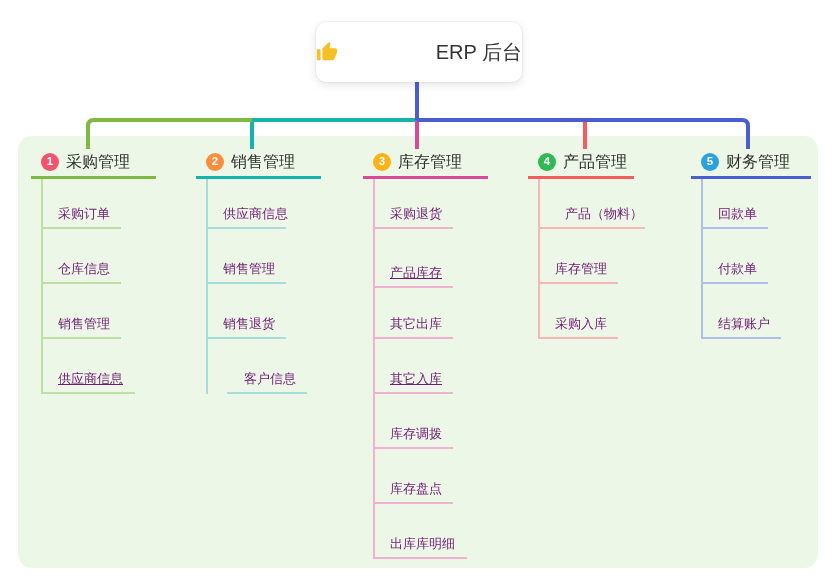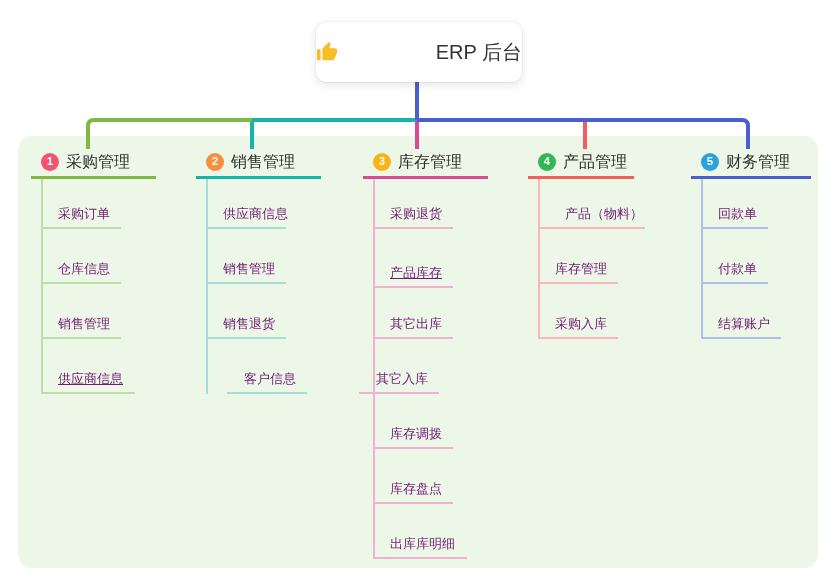--- a/index.html
+++ b/index.html
@@ -80,21 +80,21 @@
       <div class="child-node" style="left: 206px; top: 314px; width: 80px; border-bottom-color: rgb(165, 222, 217);">销售退货</div>
       <div class="child-node" style="left: 206px; top: 369px; width: 80px; border-bottom-color: rgb(165, 222, 217); margin-left: 21px;">客户信息</div>
       <div class="branch-title" style="left: 363px; top: 148px; width: 115px; border-bottom-color: rgb(216, 74, 150);">
         <span class="badge" style="background: rgb(252, 179, 22);">3</span>
         <span>库存管理</span>
       </div>
       <div class="child-conn" style="left: 373px; top: 179px; height: 380px; background: rgb(242, 177, 210);"></div>
       <div class="child-node" style="left: 373px; top: 204px; width: 80px; border-bottom-color: rgb(242, 177, 210);">采购退货</div>
       <div class="child-node" style="left: 373px; top: 263px; width: 80px; border-bottom-color: rgb(242, 177, 210); text-decoration: underline;">产品库存</div>
       <div class="child-node" style="left: 373px; top: 314px; width: 80px; border-bottom-color: rgb(242, 177, 210);">其它出库</div>
-      <div class="child-node" style="left: 359px; top: 369px; width: 80px; border-bottom-color: rgb(242, 177, 210);">其它入库</div>
+      <div class="child-node" style="left: 373px; top: 369px; width: 80px; border-bottom-color: rgb(242, 177, 210); text-decoration: underline;">其它入库</div>
       <div class="child-node" style="left: 373px; top: 424px; width: 80px; border-bottom-color: rgb(242, 177, 210);">库存调拨</div>
       <div class="child-node" style="left: 373px; top: 479px; width: 80px; border-bottom-color: rgb(242, 177, 210);">库存盘点</div>
       <div class="child-node" style="left: 373px; top: 534px; width: 93.5px; border-bottom-color: rgb(242, 177, 210);">出库库明细</div>
       <div class="branch-title" style="left: 528px; top: 148px; width: 96px; border-bottom-color: rgb(242, 93, 93);">
         <span class="badge" style="background: rgb(48, 184, 83);">4</span>
         <span>产品管理</span>
       </div>
       <div class="child-conn" style="left: 538px; top: 179px; height: 160px; background: rgb(248, 183, 182);"></div>
       <div class="child-node" style="left: 538px; top: 204px; width: 107px; border-bottom-color: rgb(248, 183, 182); padding-left: 27px;">产品（物料）</div>
       <div class="child-node" style="left: 538px; top: 259px; width: 80px; border-bottom-color: rgb(248, 183, 182);">库存管理</div>

